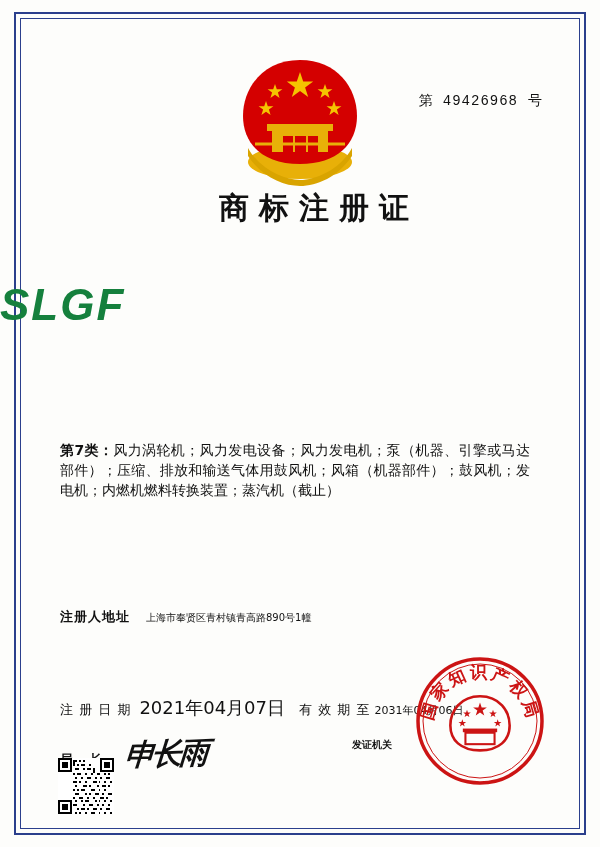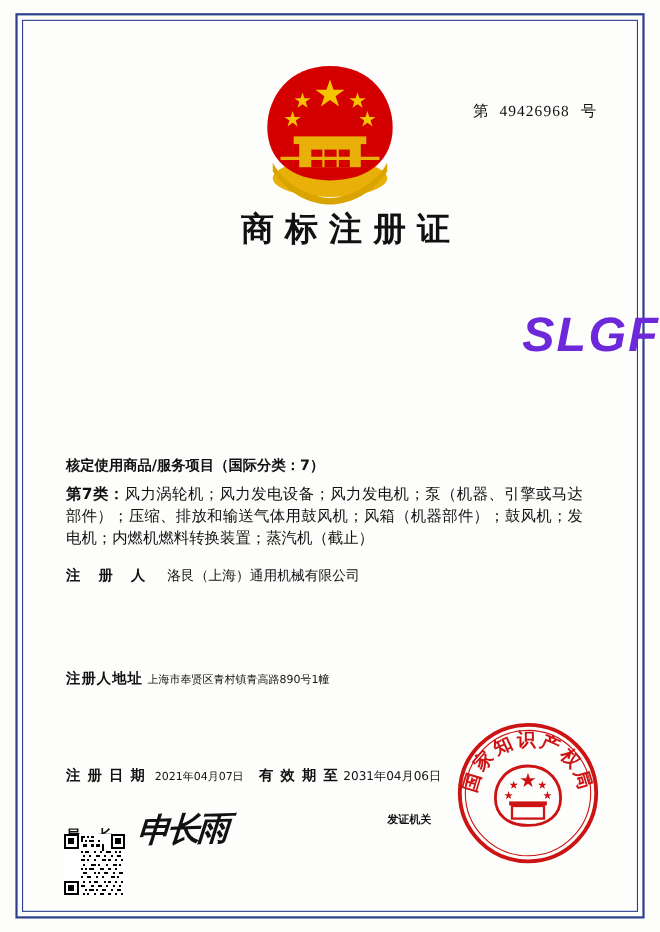--- a/index.html
+++ b/index.html
@@ -71,21 +71,21 @@
   .serial {
     position: absolute;
     right: 58px; top: 92px;
     font-size: 14px;
     color: #111;
     white-space: nowrap;
   }
   .serial .num {
     letter-spacing: 1px;
     margin: 0 10px;
-    font-family: Liberation Serif, serif;
+    font-family: Liberation Mono, monospace;
   }
 
   
   .emblem {
     position: absolute;
     left: 50%;
     top: 44px;
     transform: translateX(-50%);
     width: 150px;
     height: 150px;
@@ -104,26 +104,26 @@
     color: #111;
     font-family: "DejaVu Serif", "Liberation Serif", serif;
     padding-left: 28px;
   }
 
   
   .mark {
     position: absolute;
     top: 280px;
     left: 0; right: 0;
-    text-align: right;
+    text-align: left;
     font-size: 44px;
     font-weight: bold;
     font-style: italic;
     letter-spacing: 2px;
-    color: #6d28d9;
+    color: #15803d;
     font-family: "Liberation Sans", sans-serif;
   }
 
   
   .field {
     position: absolute;
     font-family: "DejaVu Sans", "Liberation Sans", sans-serif;
     color: #111;
   }
   .goods-head {
@@ -159,39 +159,39 @@
   }
 
   .row-address {
     left: 60px;
     top: 608px;
     font-size: 13px;
   }
   .row-address .lbl {
     font-weight: bold;
     letter-spacing: 1px;
-    margin-right: 4px;
+    margin-right: 16px;
     font-family: Liberation Mono, monospace;
   }
   .row-address .val {
     font-size: 10px;
   }
 
   .row-dates {
     left: 60px;
     top: 696px;
     font-size: 13px;
     white-space: nowrap;
   }
   .row-dates .lbl {
-    font-weight: bold;
+    font-weight: normal;
     letter-spacing: 1px;
   }
   .row-dates .val {
-    font-size: 10px;
+    font-size: 18px;
     margin: 0 14px 0 8px;
   }
   .row-dates .val2 {
     font-size: 11px;
     margin-left: 4px;
   }
 
   .row-sign {
     left: 60px;
     top: 734px;
@@ -285,28 +285,24 @@
       <g stroke="#e8b008" stroke-width="3" fill="none">
         <path d="M30 100 L 120 100"></path>
       </g>
     </svg>
   </div>
 
   <div class="doc-title">商标注册证</div>
 
   <div class="mark">SLGF</div>
 
-  <div class="field goods-head">核定使用商品/服务项目（国际分类：7）</div>
   <div class="field goods-body">
     <span class="cls">第7类：</span><span>风力涡轮机；风力发电设备；风力发电机；泵（机器、引擎或马达部件）；压缩、排放和输送气体用鼓风机；风箱（机器部件）；鼓风机；发电机；内燃机燃料转换装置；蒸汽机（截止）</span>
   </div>
 
-  <div class="field row-registrant">
-    <span class="lbl">注 册 人</span><span class="val">洛艮（上海）通用机械有限公司</span>
-  </div>
 
   <div class="field row-address">
     <span class="lbl">注册人地址</span><span class="val">上海市奉贤区青村镇青高路890号1幢</span>
   </div>
 
   <div class="field row-dates">
     <span class="lbl">注 册 日 期</span><span class="val">2021年04月07日</span><span class="lbl">有 效 期 至</span><span class="val2">2031年04月06日</span>
   </div>
 
   <div class="field row-sign">

